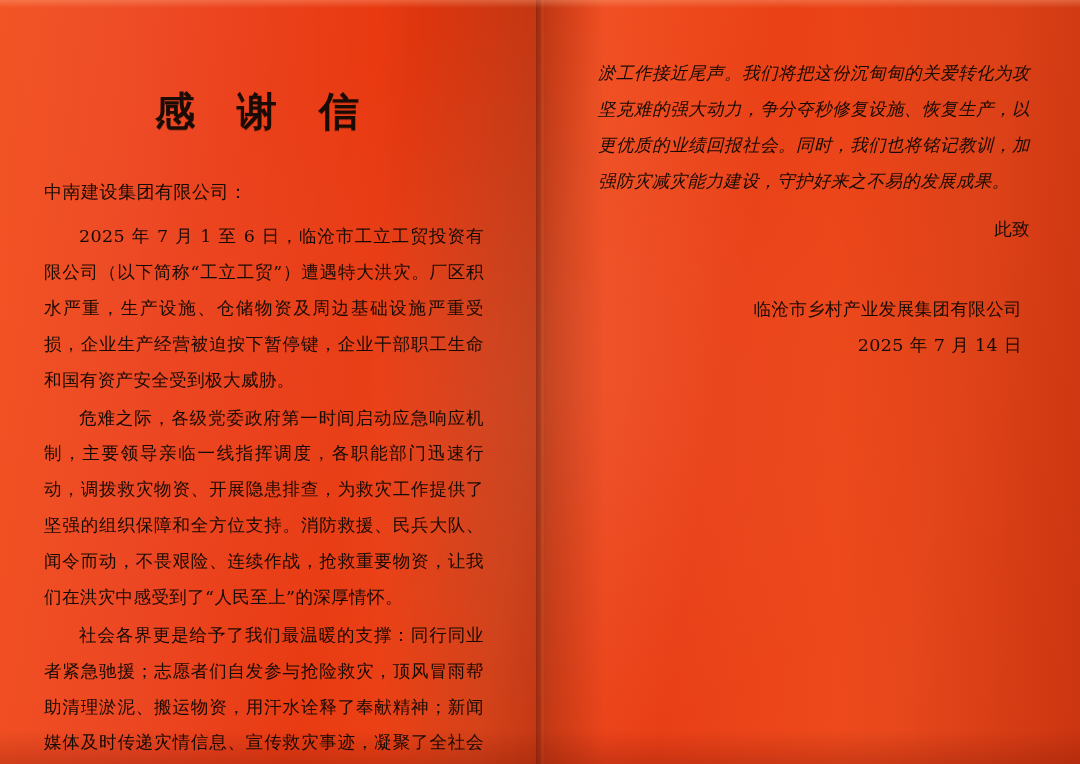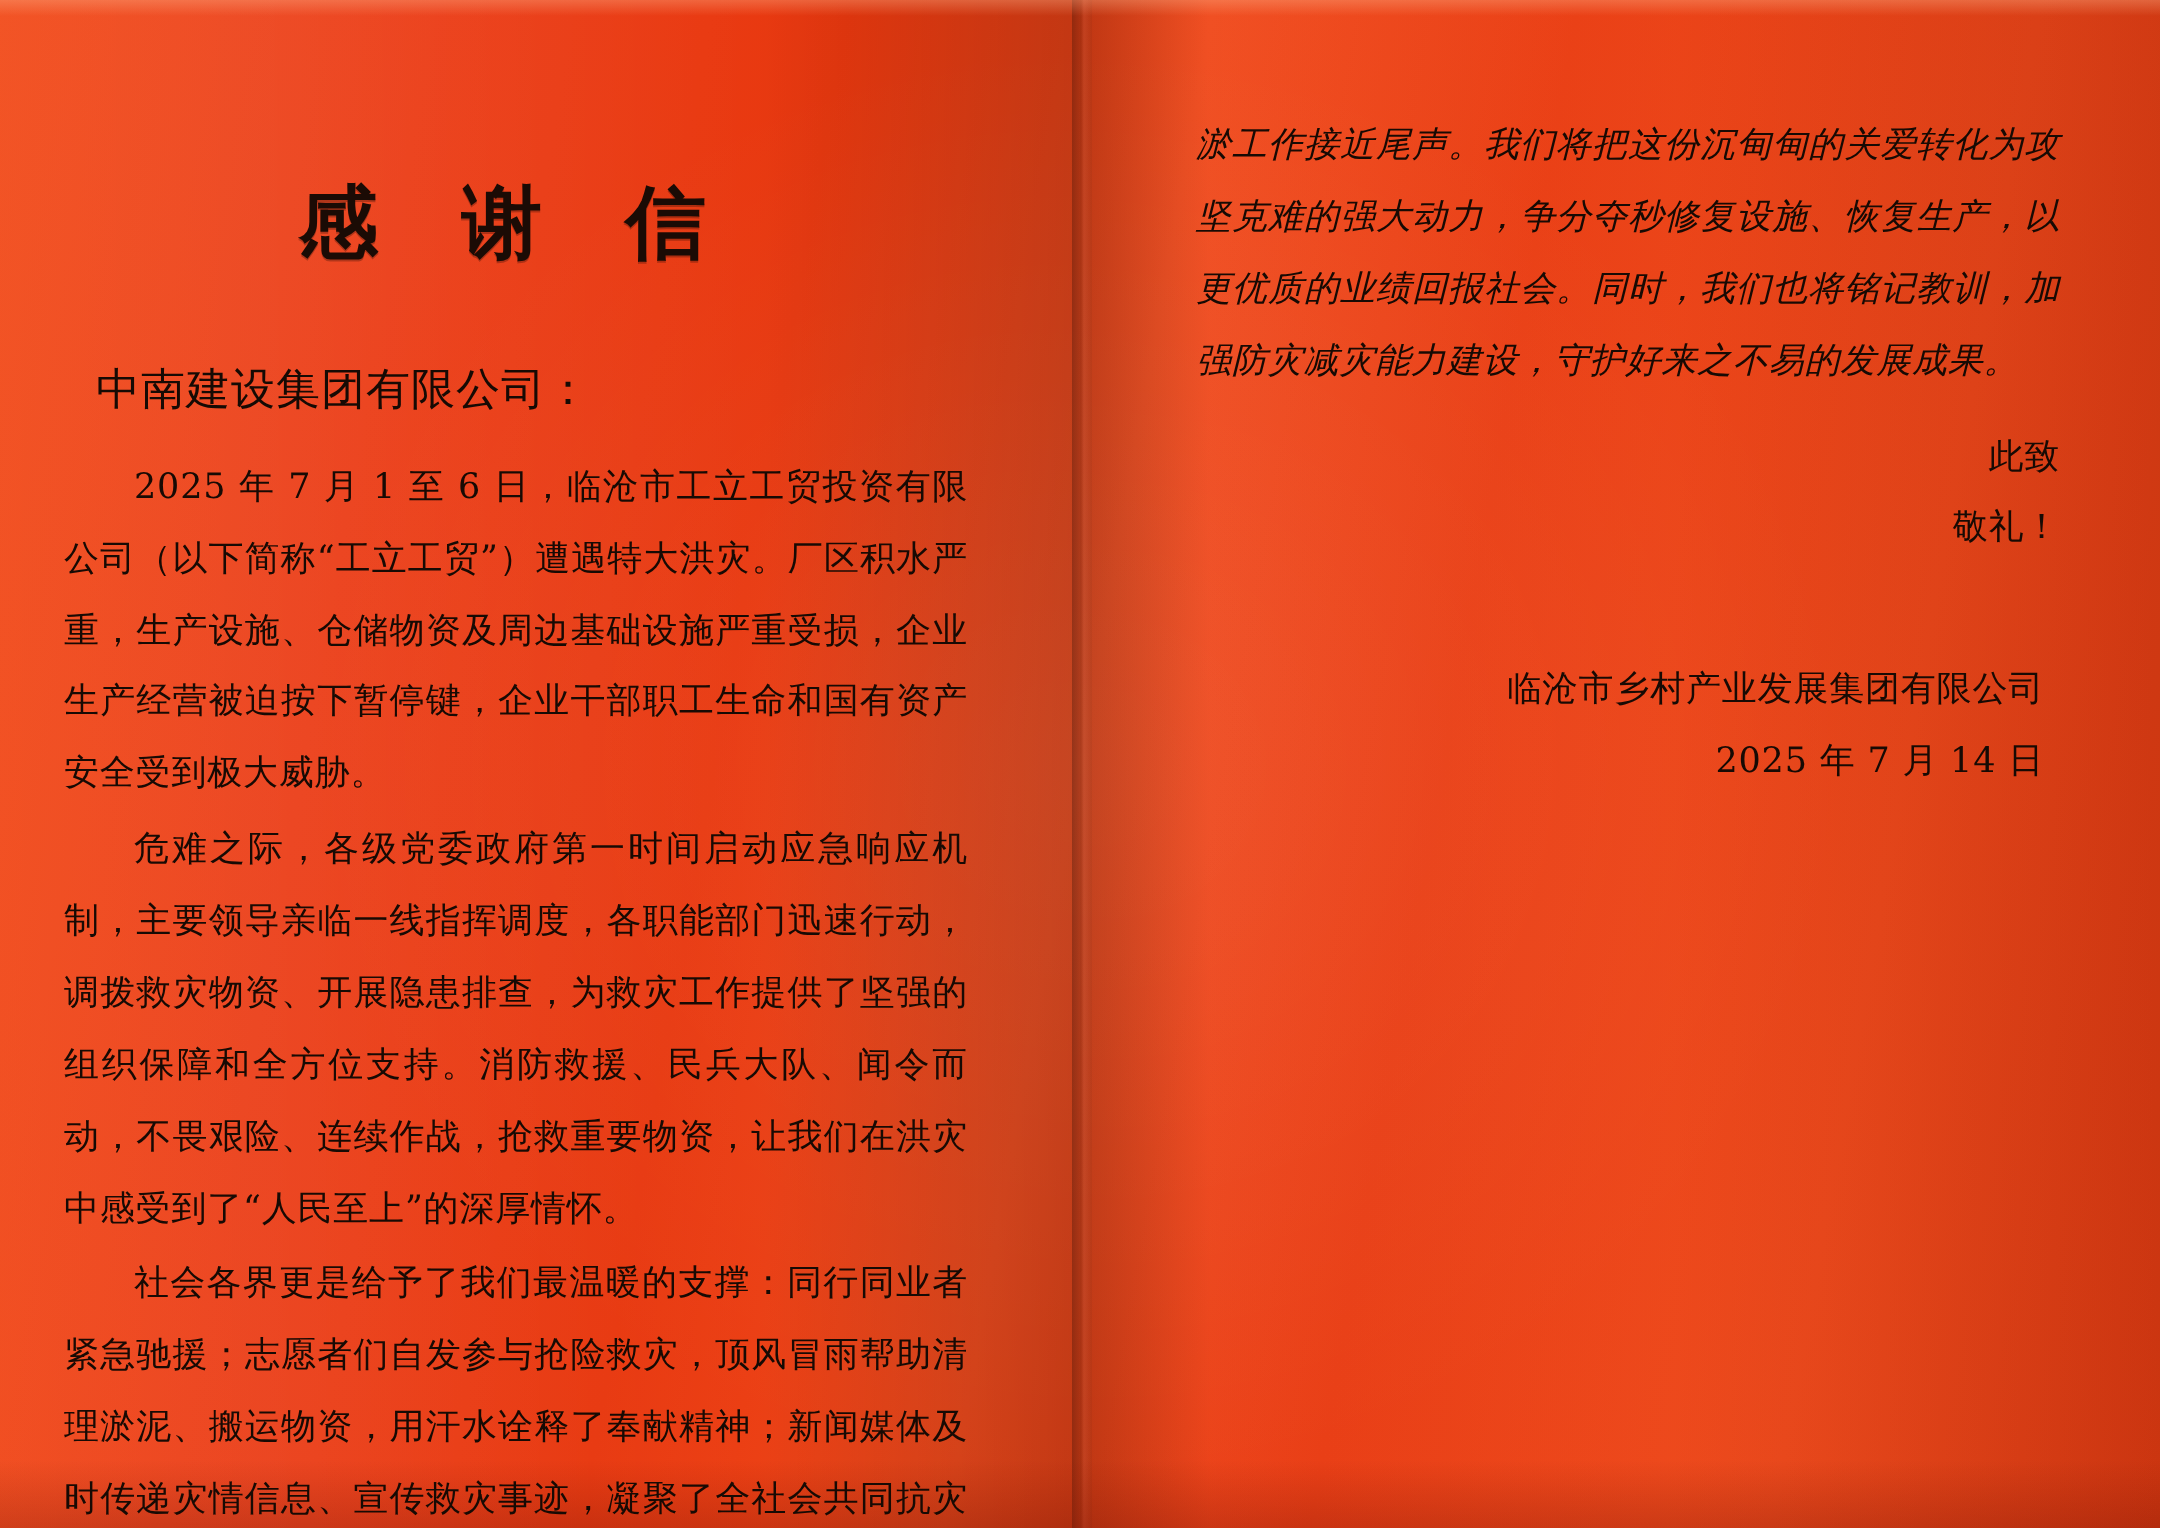--- a/index.html
+++ b/index.html
@@ -62,41 +62,41 @@
     width: 1080px;
     height: 764px;
     box-sizing: border-box;
   }
   .col {
     box-sizing: border-box;
     width: 540px;
     height: 764px;
   }
   .col-left {
-    padding: 56px 56px 40px 32px;
+    padding: 56px 56px 40px 44px;
   }
   .col-right {
     padding: 56px 50px 40px 58px;
   }
 
   .title {
     text-align: center;
     font-size: 40px;
     font-weight: bold;
     letter-spacing: 14px;
     color: #1b0b05;
     margin: 28px 0 36px 0;
     text-shadow: 0 1px 0 rgba(0,0,0,0.25);
     font-family: "DejaVu Serif", "Liberation Serif", serif;
   }
 
   .salutation {
-    font-size: 22px;
+    font-size: 18px;
     color: #160a04;
-    margin: 0 0 10px 16px;
+    margin: 0 0 10px 0;
     line-height: 1.9;
     letter-spacing: 0.5px;
   }
 
   p.para {
     font-size: 17.5px;
     color: #170a04;
     line-height: 2.05;
     margin: 0 0 2px 0;
     text-indent: 2em;
@@ -148,21 +148,20 @@
       <p class="para">2025 年 7 月 1 至 6 日，临沧市工立工贸投资有限公司（以下简称“工立工贸”）遭遇特大洪灾。厂区积水严重，生产设施、仓储物资及周边基础设施严重受损，企业生产经营被迫按下暂停键，企业干部职工生命和国有资产安全受到极大威胁。</p>
       <p class="para">危难之际，各级党委政府第一时间启动应急响应机制，主要领导亲临一线指挥调度，各职能部门迅速行动，调拨救灾物资、开展隐患排查，为救灾工作提供了坚强的组织保障和全方位支持。消防救援、民兵大队、闻令而动，不畏艰险、连续作战，抢救重要物资，让我们在洪灾中感受到了“人民至上”的深厚情怀。</p>
       <p class="para">社会各界更是给予了我们最温暖的支撑：同行同业者紧急驰援；志愿者们自发参与抢险救灾，顶风冒雨帮助清理淤泥、搬运物资，用汗水诠释了奉献精神；新闻媒体及时传递灾情信息、宣传救灾事迹，凝聚了全社会共同抗灾的正能量；还有无数素不相识的热心人士，通过各种方式表达关心与鼓励，让我们在困境中倍感温暖。</p>
 
     </div>
 
     <div class="col col-right">
       <p class="para noindent">淤工作接近尾声。我们将把这份沉甸甸的关爱转化为攻坚克难的强大动力，争分夺秒修复设施、恢复生产，以更优质的业绩回报社会。同时，我们也将铭记教训，加强防灾减灾能力建设，守护好来之不易的发展成果。</p>
       <div class="spacer-10"></div>
       <div class="closing">此致</div>
-      <div class="closing">敬礼！</div>
       <div class="signature">
         <div class="sign-line">临沧市乡村产业发展集团有限公司</div>
         <div class="sign-line">2025 年 7 月 14 日</div>
       </div>
     </div>
 
   </div>
 </div>
 
 </body></html>

